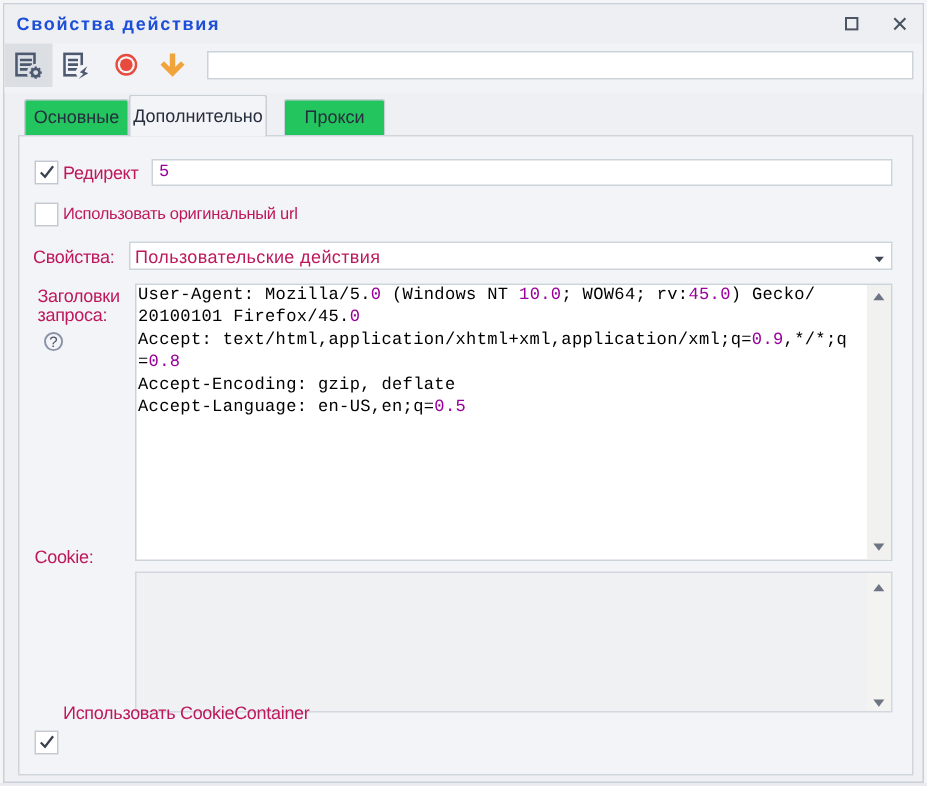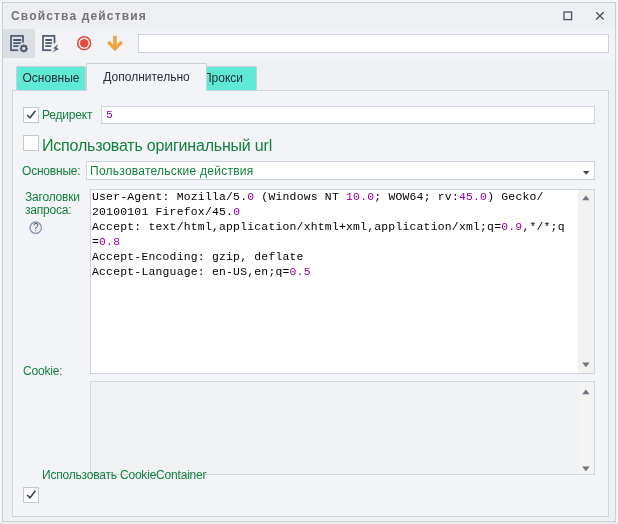--- a/index.html
+++ b/index.html
@@ -1,26 +1,26 @@
 <!DOCTYPE html>
 <html><head><meta charset="utf-8"><style>
 *{margin:0;padding:0;box-sizing:border-box}
 html,body{width:618px;height:524px}
 body{font-family:"Liberation Sans",sans-serif;background:#f4f5f7;position:relative;overflow:hidden}
 .abs{position:absolute}
 .win{position:absolute;left:2px;top:2px;width:614px;height:520px;border:1px solid #c9cfd8;background:#eef0f3}
 .titlebar{position:absolute;left:3px;top:3px;width:612px;height:26px;background:#edeff2}
 .toolbar{position:absolute;left:3px;top:29px;width:612px;height:33px;background:#f2f3f6}
-.title{position:absolute;left:11px;top:9px;font-size:12px;font-weight:bold;color:#737373;letter-spacing:1.15px}
+.title{position:absolute;left:11px;top:9px;font-size:12px;font-weight:bold;color:#1d4ed8;letter-spacing:1.15px}
 .tbtn{position:absolute;left:3px;top:29px;width:32px;height:29px;background:#dbdee3}
 .tbfield{position:absolute;left:138px;top:34px;width:471px;height:19px;background:#fff;border:1px solid #ccd2da}
-.tab{position:absolute;font-size:12px;color:#262d3d;text-align:center;line-height:23px;background:#5eead4;border:1px solid #c9cfd6;border-bottom:none;border-radius:2px 2px 0 0}
+.tab{position:absolute;font-size:12px;color:#262d3d;text-align:center;line-height:23px;background:#22c55e;border:1px solid #c9cfd6;border-bottom:none;border-radius:2px 2px 0 0}
 .panel{position:absolute;left:12px;top:90px;width:597px;height:427px;background:#f3f4f7;border:1px solid #d0d5db}
 .cb{position:absolute;width:16px;height:16px;background:#fff;border:1px solid #c3c9d2}
-.lbl{position:absolute;font-size:12px;color:#15803d;letter-spacing:-0.2px}
+.lbl{position:absolute;font-size:12px;color:#be185d;letter-spacing:-0.2px}
 .field{position:absolute;background:#fff;border:1px solid #ccd3da}
 .mono{font-family:"Liberation Mono",monospace;font-size:11.4px;letter-spacing:0.22px;color:#000}
 .m{color:#99009b}
 .sbtrack{position:absolute;background:#f1f1ef}
 </style></head><body>
 <div class="win"></div>
 <div class="titlebar"></div>
 <div class="toolbar"></div>
 <div class="title">Свойства действия</div>
 <svg class="abs" style="left:563px;top:11px" width="10" height="10">
@@ -51,34 +51,34 @@
   <circle cx="8.2" cy="8.2" r="4.2" fill="#e84a3d"></circle>
 </svg>
 <svg class="abs" style="left:104px;top:32px" width="22" height="22">
   <path d="M9.2 3.7 H12.8 V12.7 L16.7 8.8 L19 11.1 L11 19.2 L3 11.1 L5.3 8.8 L9.2 12.7 Z" fill="#f2a43c"></path>
 </svg>
 <div class="tbfield"></div>
 
 <div class="tab" style="left:16px;top:66px;width:70px;height:24px">Основные</div>
 <div class="tab" style="left:189px;top:66px;width:68px;height:24px">Прокси</div>
 <div class="panel"></div>
-<div class="tab" style="left:86px;top:63px;width:121px;height:28px;background:#f3f4f7;line-height:26px;z-index:3;border-bottom:none">Дополнительно</div>
+<div class="tab" style="left:86px;top:63px;width:92px;height:28px;background:#f3f4f7;line-height:26px;z-index:3;border-bottom:none">Дополнительно</div>
 
 <div class="cb" style="left:23px;top:107px"></div>
 <svg class="abs" style="left:24px;top:107px" width="15" height="15">
     <path d="M3.2 8 L6 10.8 L11.4 3.8" stroke="#39404e" stroke-width="1.5" fill="none"></path>
   </svg>
 <div class="lbl" style="left:42px;top:108px">Редирект</div>
 <div class="field" style="left:101px;top:106px;width:494px;height:18px"></div>
 <div class="abs mono m" style="left:106px;top:109px">5</div>
 
 <div class="cb" style="left:23px;top:135px"></div>
-<div class="lbl" style="left:42px;top:137px;font-size:16px">Использовать оригинальный url</div>
+<div class="lbl" style="left:42px;top:137px;font-size:11px">Использовать оригинальный url</div>
 
-<div class="lbl" style="left:22px;top:164px">Основные:</div>
+<div class="lbl" style="left:22px;top:164px">Свойства:</div>
 <div class="field" style="left:86px;top:161px;width:509px;height:19px"></div>
 <div class="lbl" style="left:90px;top:164px;letter-spacing:0.25px">Пользовательские действия</div>
 <svg class="abs" style="left:583px;top:171px" width="8" height="5">
     <path d="M0 0 H6.4 L3.2 3.8 Z" fill="#3f4654"></path>
   </svg>
 
 <div class="lbl" style="left:25px;top:191px;line-height:13px">Заголовки<br>запроса:</div>
 <svg class="abs" style="left:29px;top:221px" width="15" height="15">
   <circle cx="6.7" cy="6.7" r="5.7" fill="none" stroke="#8893a8" stroke-width="1.3"></circle>
   <text x="6.7" y="10.4" text-anchor="middle" font-family="Liberation Sans" font-size="10px" fill="#4a5264">?</text>

